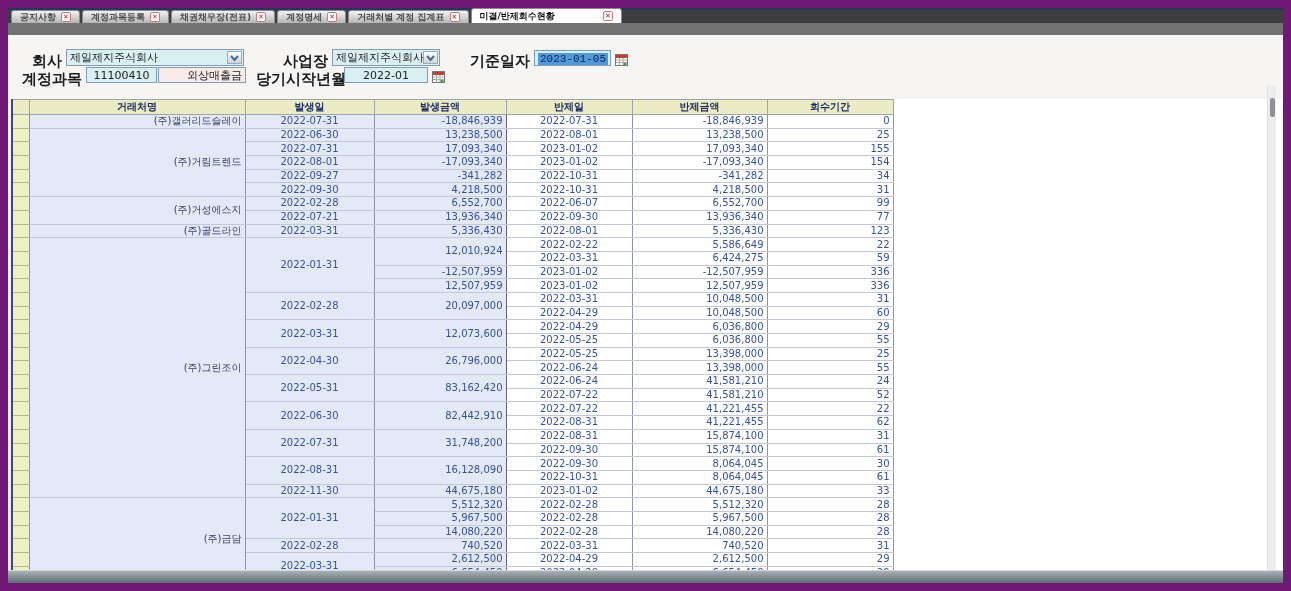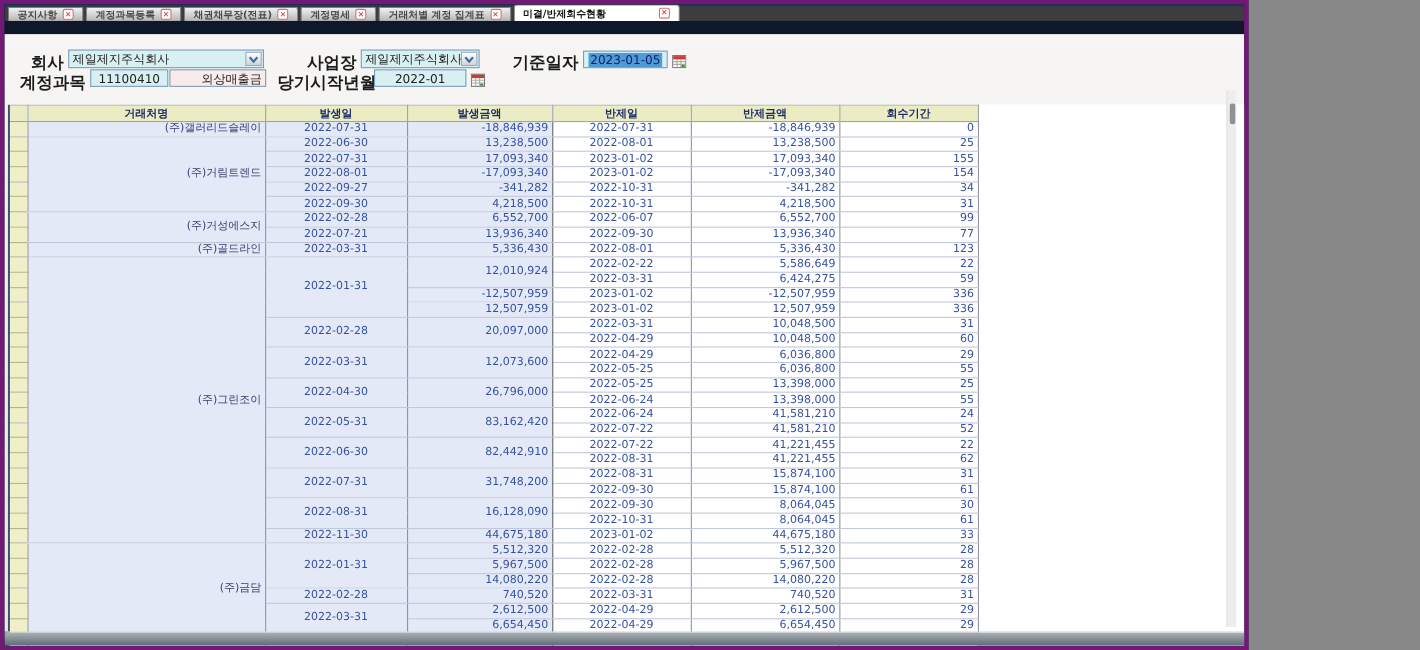--- a/index.html
+++ b/index.html
@@ -1,19 +1,19 @@
 <!DOCTYPE html>
 <html><head>
 <meta charset="utf-8">
 <style>
   * { margin:0; padding:0; box-sizing:border-box; }
   body { font-family:"DejaVu Sans", sans-serif; background:#888; }
   .window {
-    position:relative; width:1135px; height:591px;
-    border:4px solid #701a75; background:#0f172a; overflow:hidden;
+    position:relative; width:1291px; height:591px;
+    border:8px solid #701a75; background:#737373; overflow:hidden;
   }
   
   .tabbar {
     position:absolute; top:0; left:0; right:0; height:15px;
     background:#3d3d40; border-top:2px solid #1d3a5a;
     display:flex; align-items:flex-end; padding-left:3px;
   }
   .tab {
     height:13px; display:flex; align-items:center; gap:5px;
     padding:0 8px; margin-right:2px; cursor:default;
@@ -48,21 +48,21 @@
   .flabel { position:absolute; font-size:15px; font-weight:bold; color:#1c1c1c; text-align:right; white-space:nowrap; }
   .field { position:absolute; border:1px solid #7f9db9; background:#d9f0f3; font-size:11px; color:#222; display:flex; align-items:center; }
   .field.pink { background:#f8ebea;text-align:right; }
   .field .val { width:100%; padding:0 3px; white-space:nowrap; overflow:hidden; }
   .field .val.center { text-align:center; }
   .combo-btn {
     position:absolute; top:1px; right:1px; bottom:1px; width:15px;
     background:linear-gradient(#ffffff,#d2d2d2); border:1px solid #96aec4;
     display:flex; align-items:center; justify-content:center;
   }
-  .sel { background:#4f9ad9; color:#11215c; padding:0 2px; }
+  .sel { background:#4f9ad9; color:#11215c; padding:0 2px;font-family:Liberation Mono, monospace; }
   .calbtn { position:absolute; width:14px; height:14px; background:transparent; border:none; }
   
   .gridpanel {
     position:absolute; left:3px; top:64px; width:1277px; height:493px;
     background:#fff; overflow:hidden; border-radius:0 0 3px 0;
   }
   table.grid { border-collapse:collapse; table-layout:fixed; width:881px; border-left:2px solid #3c4c74; }
   .grid th {
     background:#ebecc3; color:#1e2e6a; font-size:10px; font-weight:bold;
     height:14px; border:1px solid #9fa3ad; padding:0 2px; white-space:nowrap; overflow:hidden;

